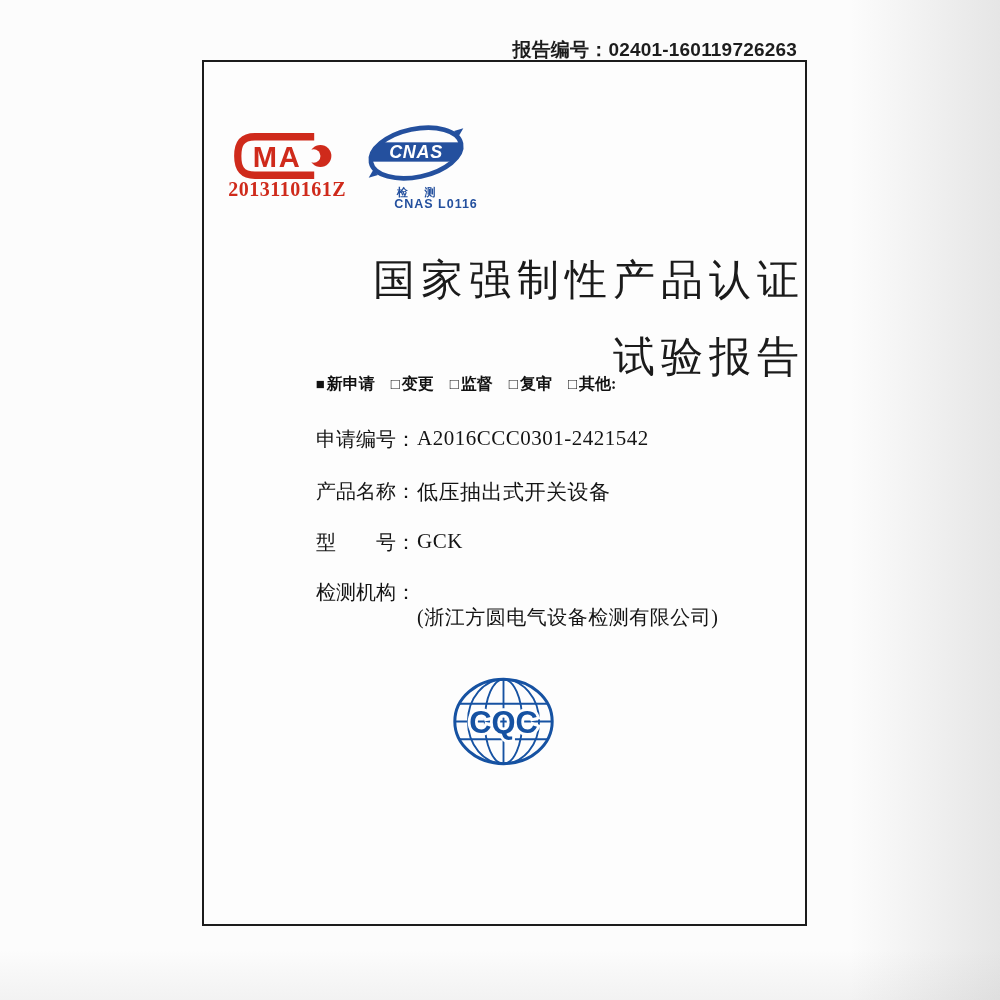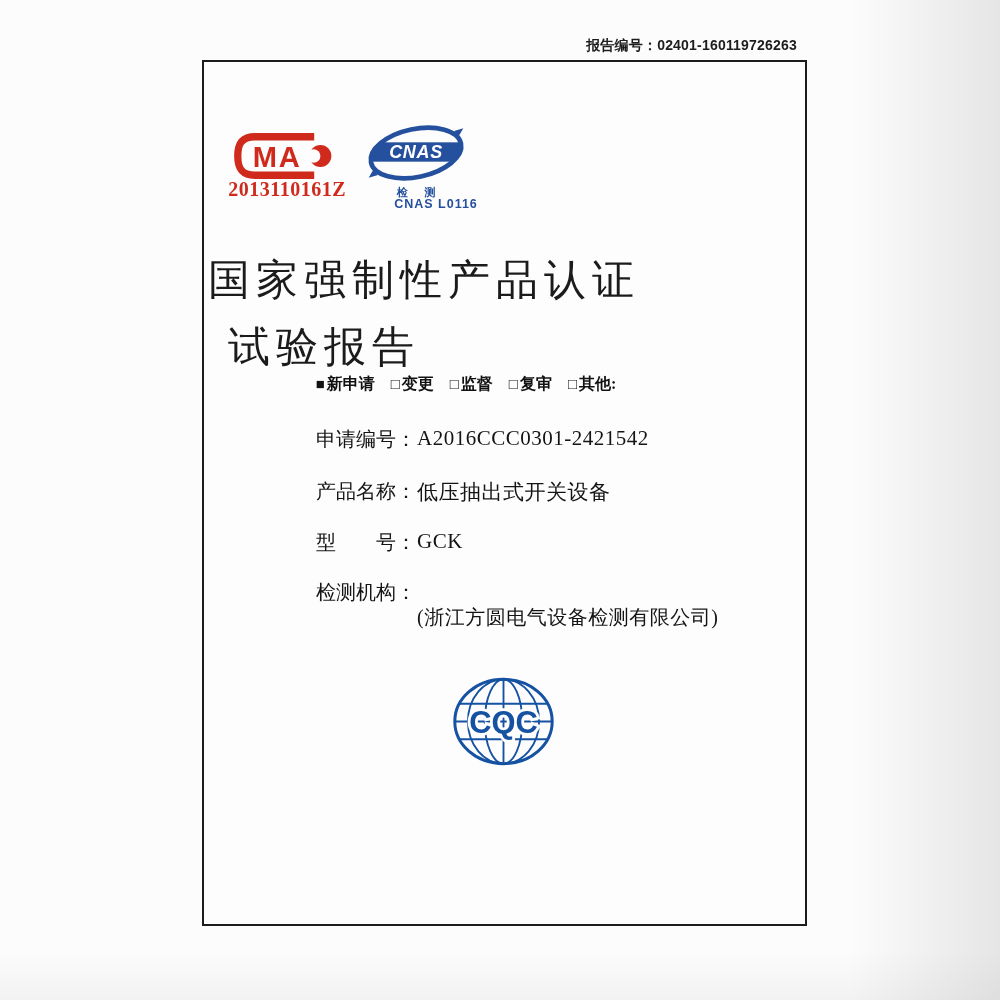--- a/index.html
+++ b/index.html
@@ -18,21 +18,21 @@
     pointer-events:none;
   }
   .bottom-shade{
     position:absolute;left:0;bottom:0;width:1000px;height:50px;
     background:linear-gradient(to bottom, rgba(160,160,160,0) 0%, rgba(170,170,170,0.12) 100%);
     pointer-events:none;
   }
   .report-no{
     position:absolute;top:37px;right:203px;
     font-family:"Liberation Sans","DejaVu Sans",sans-serif;
-    font-size:14px;font-weight:600;color:#1d1d1d;letter-spacing:0.2px;
+    font-size:19px;font-weight:600;color:#1d1d1d;letter-spacing:0.2px;
     white-space:nowrap;
   }
   .sheet{
     position:absolute;left:202px;top:60px;width:601px;height:862px;
     border:2px solid #1c1c1c;background:#fdfdfd;
   }
   
   .cma-logo{position:absolute;left:231px;top:130px;width:104px;height:52px;}
   .cma-num{
     position:absolute;left:216px;top:178px;width:130px;
@@ -45,26 +45,26 @@
     position:absolute;left:366px;top:185px;width:100px;text-align:center;
     font-size:11px;font-weight:700;letter-spacing:7px;text-indent:7px;color:#24509e;
   }
   .cnas-code{
     position:absolute;left:380px;top:197px;width:112px;text-align:center;
     font-family:"Liberation Sans","DejaVu Sans",sans-serif;
     font-size:12.5px;font-weight:700;letter-spacing:1px;color:#24509e;
   }
   
   .title1,.title2{
-    position:absolute;left:202px;width:603px;text-align:left;
+    position:absolute;left:202px;width:603px;text-align:right;
     font-size:42px;font-weight:500;color:#1b1b1b;
     letter-spacing:6px;text-indent:6px;white-space:nowrap;
   }
   .title1{top:252px;}
-  .title2{top:319px;padding-left:20px;}
+  .title2{top:329px;}
   
   .opts{
     position:absolute;left:202px;top:374px;width:528px;text-align:center;
     font-size:16px;font-weight:600;color:#111;white-space:nowrap;
   }
   .opt{margin:0 6px;}
   .opt .glyph{margin-right:2px;font-size:15px;}
   
   .frow{position:absolute;left:0;top:0;width:844px;height:30px;padding-left:28px;}
   .flabel{

